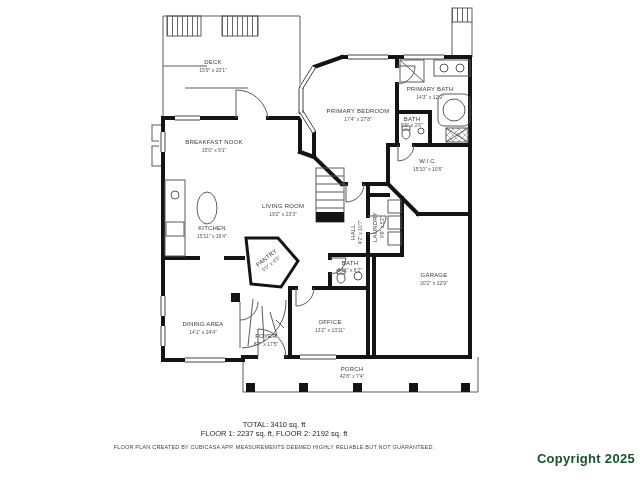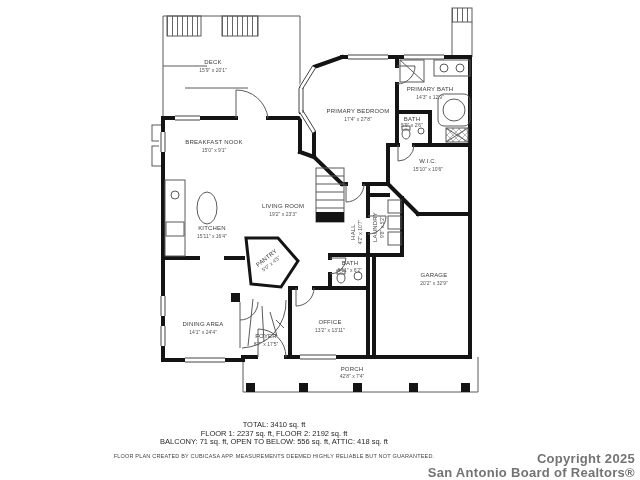--- a/index.html
+++ b/index.html
@@ -5,21 +5,21 @@
   html,body{margin:0;padding:0;background:#fff;}
   #screen{position:relative;width:640px;height:480px;background:#ffffff;overflow:hidden;
           font-family:"Liberation Sans",sans-serif;}
   #plan-svg{position:absolute;left:0;top:0;}
   .room-name{font-size:6px;fill:#3a3a3a;text-anchor:middle;letter-spacing:.2px;}
   .room-dims{font-size:5px;fill:#555;text-anchor:middle;}
   #footer{position:absolute;left:0;top:421px;width:548px;text-align:center;
           color:#1f1f1f;font-size:7.5px;line-height:8.5px;}
   #footer .disclaimer{font-size:5.5px;color:#444;margin-top:5px;letter-spacing:.2px;}
   #copyright{position:absolute;right:5px;top:452px;text-align:right;font-weight:bold;
-             font-size:13px;line-height:14px;color:#737373;letter-spacing:.3px;
+             font-size:13px;line-height:14px;color:#14532d;letter-spacing:.3px;
              text-shadow:-1px -1px 0 #fff,1px -1px 0 #fff,-1px 1px 0 #fff,1px 1px 0 #fff,0 0 2px #fff;}
 </style>
 </head>
 <body>
 
 <div id="screen">
 
   <svg id="plan-svg" width="640" height="480" viewBox="0 0 640 480">
     <defs>
       <pattern id="hatchV" width="5" height="8" patternUnits="userSpaceOnUse">
@@ -227,22 +227,20 @@
       <g>
         <text class="room-name" x="352" y="371">PORCH</text>
         <text class="room-dims" x="352" y="378">42'8" x 7'4"</text>
       </g>
     </g>
   </svg>
 
   <div id="footer">
     <div>TOTAL: 3410 sq. ft</div>
     <div>FLOOR 1: 2237 sq. ft, FLOOR 2: 2192 sq. ft</div>
-    <div>BALCONY: 71 sq. ft, OPEN TO BELOW: 556 sq. ft, ATTIC: 418 sq. ft</div>
     <div class="disclaimer">FLOOR PLAN CREATED BY CUBICASA APP. MEASUREMENTS DEEMED HIGHLY RELIABLE BUT NOT GUARANTEED.</div>
   </div>
 
   <div id="copyright">
     <div>Copyright 2025</div>
-    <div>San Antonio Board of Realtors®</div>
   </div>
 
 </div>
 
 </body></html>

